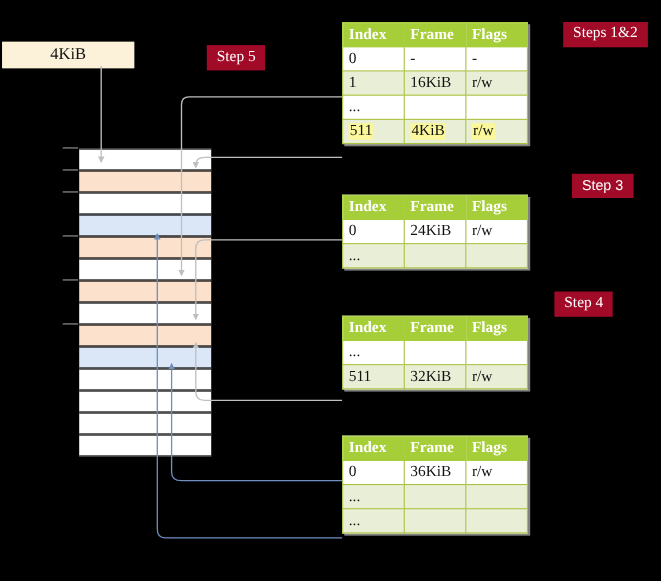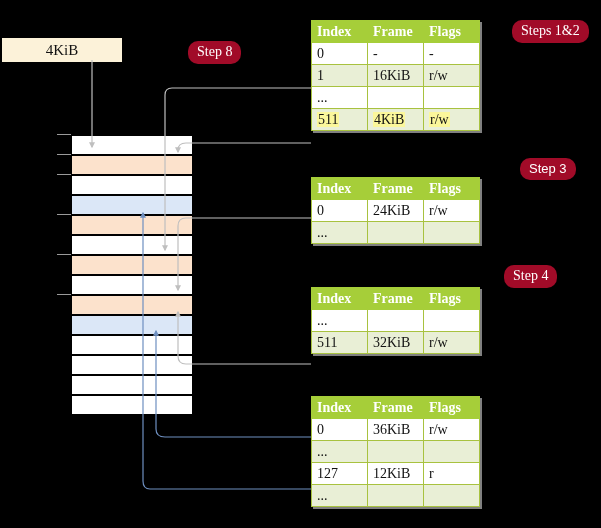--- a/index.html
+++ b/index.html
@@ -18,21 +18,21 @@
 
   
   .step-badge {
     position: absolute;
     background: #A10B28;
     color: #ffffff;
     font-family: "Liberation Serif", serif;
     font-size: 14px;
     line-height: 1;
     padding: 4px 9px 5px 9px;
-    border-radius: 10px;
+    border-radius: 0;
     white-space: nowrap;
     box-shadow: 0 1px 0 rgba(0,0,0,0.4);
   }
   .step-badge.sans { font-family: "Liberation Sans", sans-serif; font-size: 13px; text-align: right; }
 
   
   #kib-box {
     position: absolute;
     left: 2px;
     top: 38px;
@@ -148,21 +148,21 @@
   <div id="mem-ticks">
       <div class="mem-tick" style="top: 134px;"></div>
       <div class="mem-tick" style="top: 154px;"></div>
       <div class="mem-tick" style="top: 174px;"></div>
       <div class="mem-tick" style="top: 214px;"></div>
       <div class="mem-tick" style="top: 254px;"></div>
       <div class="mem-tick" style="top: 294px;"></div>
     </div>
 
   <div id="badges">
-      <div class="step-badge" style="left: 188px; top: 41px;">Step 8</div>
+      <div class="step-badge" style="left: 188px; top: 41px;">Step 5</div>
       <div class="step-badge" style="left: 512px; top: 20px;">Steps 1&amp;2</div>
       <div class="step-badge sans" style="left: 520px; top: 158px;">Step 3</div>
       <div class="step-badge" style="left: 504px; top: 265px;">Step 4</div>
     </div>
 
   <div id="tables">
       <table class="ptable" style="left: 311px; top: 20px;">
         <thead>
           <tr>
             <th class="c-index">Index</th>
@@ -246,25 +246,20 @@
         <tbody>
           <tr class="even">
             <td class="c-index">0</td>
             <td class="c-frame">36KiB</td>
             <td class="c-flags">r/w</td>
           </tr>
           <tr class="odd">
             <td class="c-index">...</td>
             <td class="c-frame"></td>
             <td class="c-flags"></td>
-          </tr>
-          <tr class="even">
-            <td class="c-index">127</td>
-            <td class="c-frame">12KiB</td>
-            <td class="c-flags">r</td>
           </tr>
           <tr class="odd">
             <td class="c-index">...</td>
             <td class="c-frame"></td>
             <td class="c-flags"></td>
           </tr>
         </tbody>
       </table>
     </div>
 

